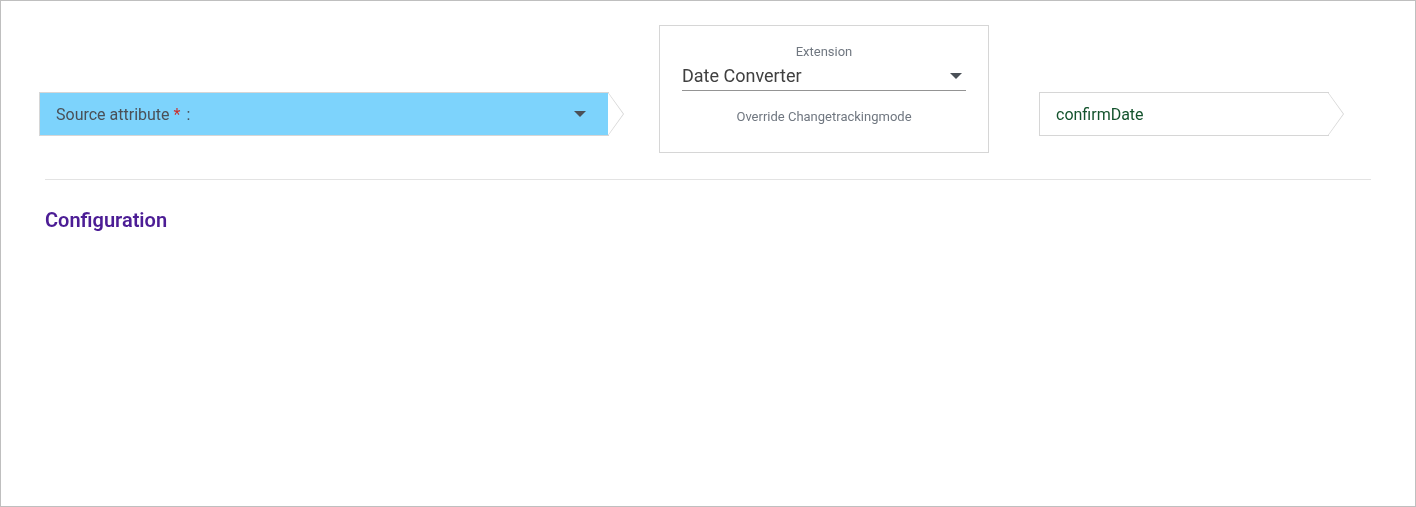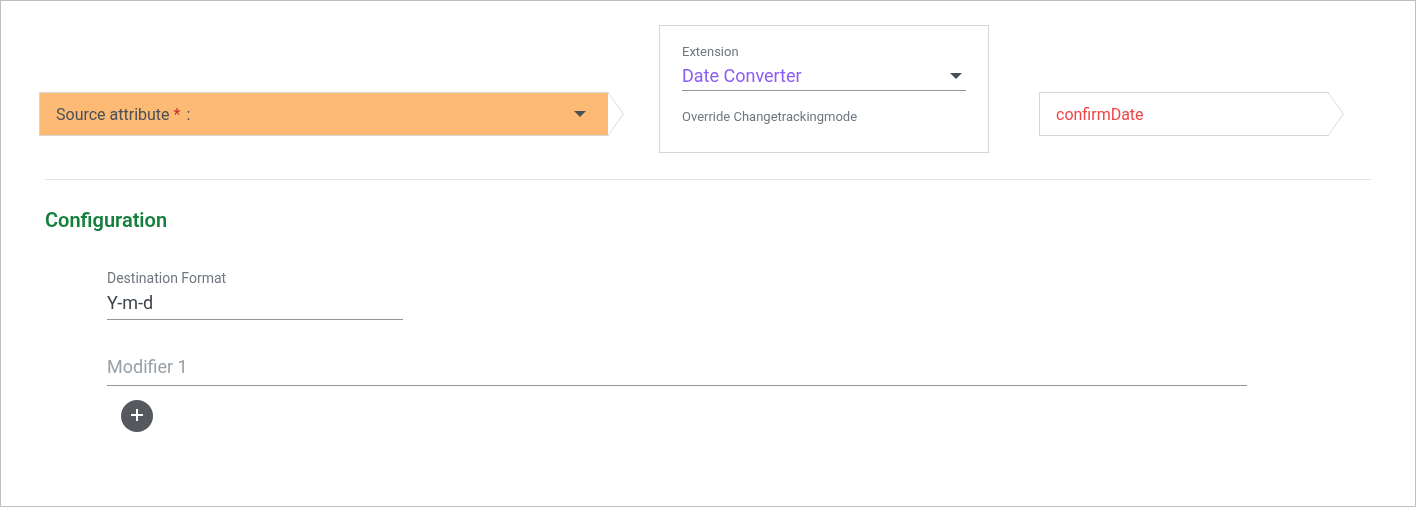--- a/index.html
+++ b/index.html
@@ -22,21 +22,21 @@
     }
     .arrow-box {
       position: relative;
       border: 1px solid #d6d6d6;
       height: 44px;
       display: flex;
       align-items: center;
       padding: 0 48px 0 16px;
       flex: 1;
       max-width: 570px;
-      background: #fdba74;
+      background: #7dd3fc;
       margin-top: 50px;
     }
     .arrow-box::after {
       content: "";
       position: absolute;
       right: -16px;
       top: -1px;
       width: 0;
       height: 0;
       border-top: 22px solid transparent;
@@ -70,20 +70,21 @@
       position: absolute;
       right: 22px;
       top: 50%;
       transform: translateY(-50%);
     }
     .middle-box {
       border: 1px solid #d6d6d6;
       padding: 18px 22px 10px 22px;
       width: 330px;
       background: #fff;
+      text-align: center;
     }
     .field-group {
       margin-bottom: 18px;
     }
     .field-group:last-child {
       margin-bottom: 18px;
     }
     .small-label {
       font-size: 13px;
       color: #707780;
@@ -93,21 +94,21 @@
     .select-line {
       position: relative;
       border-bottom: 1px solid #949494;
       height: 30px;
       display: flex;
       align-items: center;
       cursor: pointer;
     }
     .select-line .value {
       font-size: 18px;
-      color: #8b5cf6;
+      color: #404040;
     }
     .select-line .caret {
       position: absolute;
       right: 4px;
       top: 50%;
       transform: translateY(-50%);
     }
     .dest-box {
       position: relative;
       border: 1px solid #d6d6d6;
@@ -137,35 +138,35 @@
       top: 0px;
       width: 0;
       height: 0;
       border-top: 21px solid transparent;
       border-bottom: 21px solid transparent;
       border-left: 15px solid #fff;
       z-index: 1;
     }
     .dest-box .value {
       font-size: 16px;
-      color: #ef4444;
+      color: #14532d;
       text-align: center;
     }
     .divider {
       border: none;
       border-top: 1px solid #e3e3e3;
       margin: 0 14px 28px 14px;
     }
     .config-section {
       padding: 0 14px;
     }
     .config-heading {
       font-size: 20px;
       font-weight: 600;
-      color: #15803d;
+      color: #4c1d95;
       margin-bottom: 38px;
     }
     .config-fields {
       padding-left: 62px;
     }
     .input-group {
       margin-bottom: 32px;
     }
     .input-label {
       font-size: 14px;
@@ -252,29 +253,13 @@
 
   <div class="dest-box">
     <span class="value">confirmDate</span>
   </div>
 </div>
 
 <hr class="divider">
 
 <div class="config-section">
   <h2 class="config-heading">Configuration</h2>
-  <div class="config-fields">
-    <div class="input-group">
-      <span class="input-label">Destination Format</span>
-      <input class="text-input" type="text" value="Y-m-d" style="">
-    </div>
-    <div>
-      <input class="wide-input" type="text" placeholder="Modifier 1" style="">
-      <button class="add-btn">
-        <span>
-          <svg width="16" height="16" viewBox="0 0 16 16">
-              <path d="M7 2 H9 V7 H14 V9 H9 V14 H7 V9 H2 V7 H7 Z" fill="#fff"></path>
-            </svg>
-        </span>
-      </button>
-    </div>
-  </div>
 </div>
 
 </body></html>

